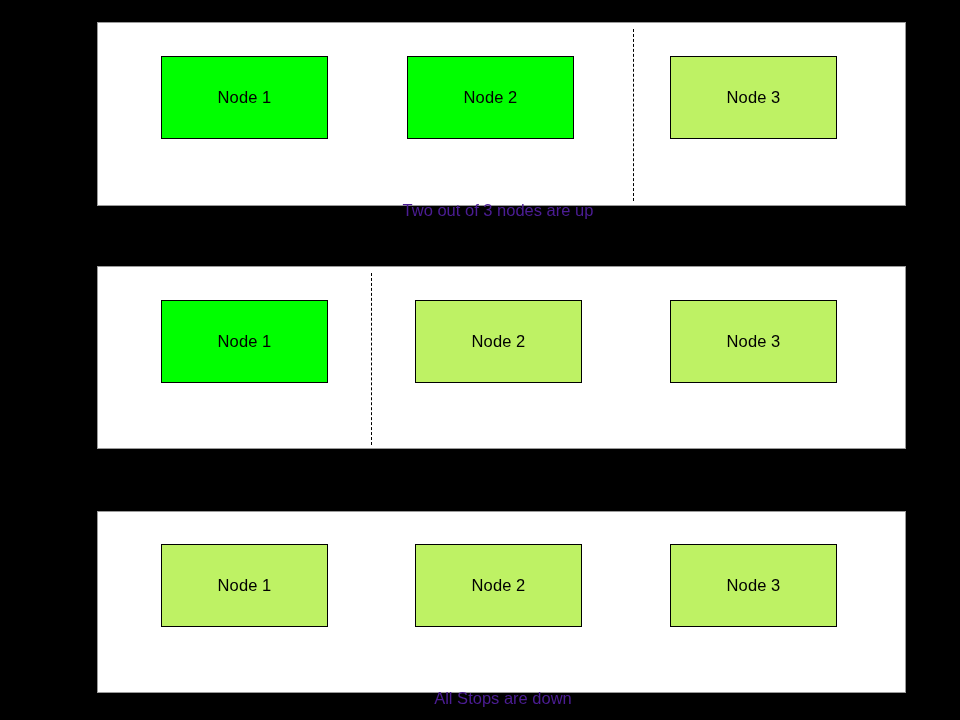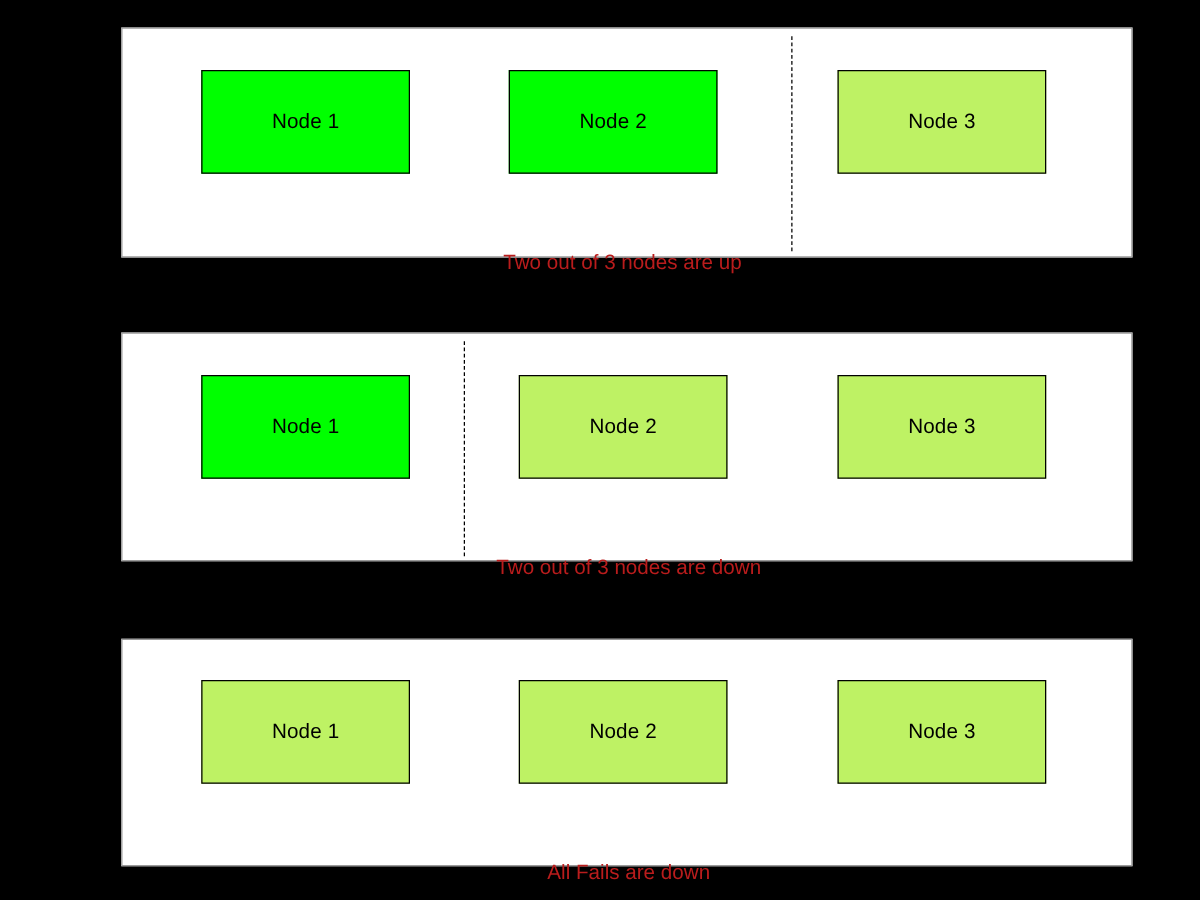--- a/index.html
+++ b/index.html
@@ -50,21 +50,21 @@
 
   .divider {
     position: absolute;
     width: 0;
     border-left: 1.5px dashed #000000;
   }
 
   .caption {
     position: absolute;
     text-align: center;
-    color: #b91c1c;
+    color: #4c1d95;
     font-size: 16.5px;
     font-family: "Liberation Sans", sans-serif;
     line-height: 22px;
     white-space: pre;
   }
   .caption .cline { display: block; }
 </style>
 </head>
 <body>
 
@@ -101,39 +101,35 @@
     </div>
 
     <div class="node-box node-down" style="left:317px; top:33px; width:167px; height:83px;">
       <span>Node 2</span>
     </div>
 
     <div class="node-box node-down" style="left:572px; top:33px; width:167px; height:83px;">
       <span>Node 3</span>
     </div>
 
-    <div class="caption" style="left:175px; top:132px; width:460px;">
-      <span class="cline">Two out of 3 nodes are down</span>
-      <span class="cline">Majority Fails &amp; Cluster Stops</span>
-    </div>
   </div>
 
   <div class="panel" id="panel-3">
 
     <div class="node-box node-down" style="left:63px; top:32px; width:167px; height:83px;">
       <span>Node 1</span>
     </div>
 
     <div class="node-box node-down" style="left:317px; top:32px; width:167px; height:83px;">
       <span>Node 2</span>
     </div>
 
     <div class="node-box node-down" style="left:572px; top:32px; width:167px; height:83px;">
       <span>Node 3</span>
     </div>
 
     <div class="caption" style="left:175px; top:131px; width:460px;">
-      <span class="cline">All Fails are down</span>
+      <span class="cline">All Stops are down</span>
       
     </div>
   </div>
 
 </div>
 
 </body></html>

